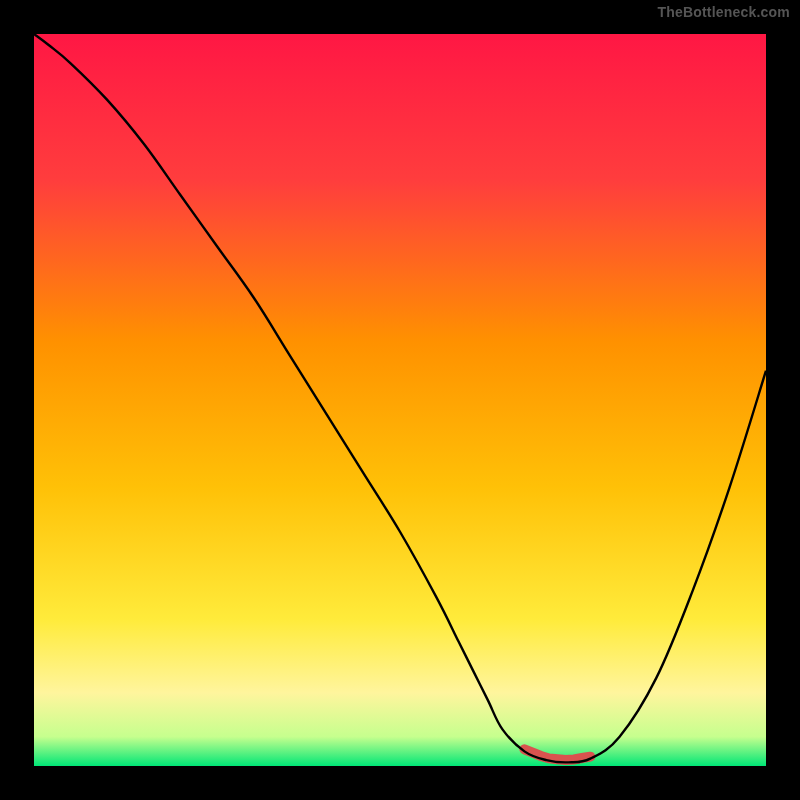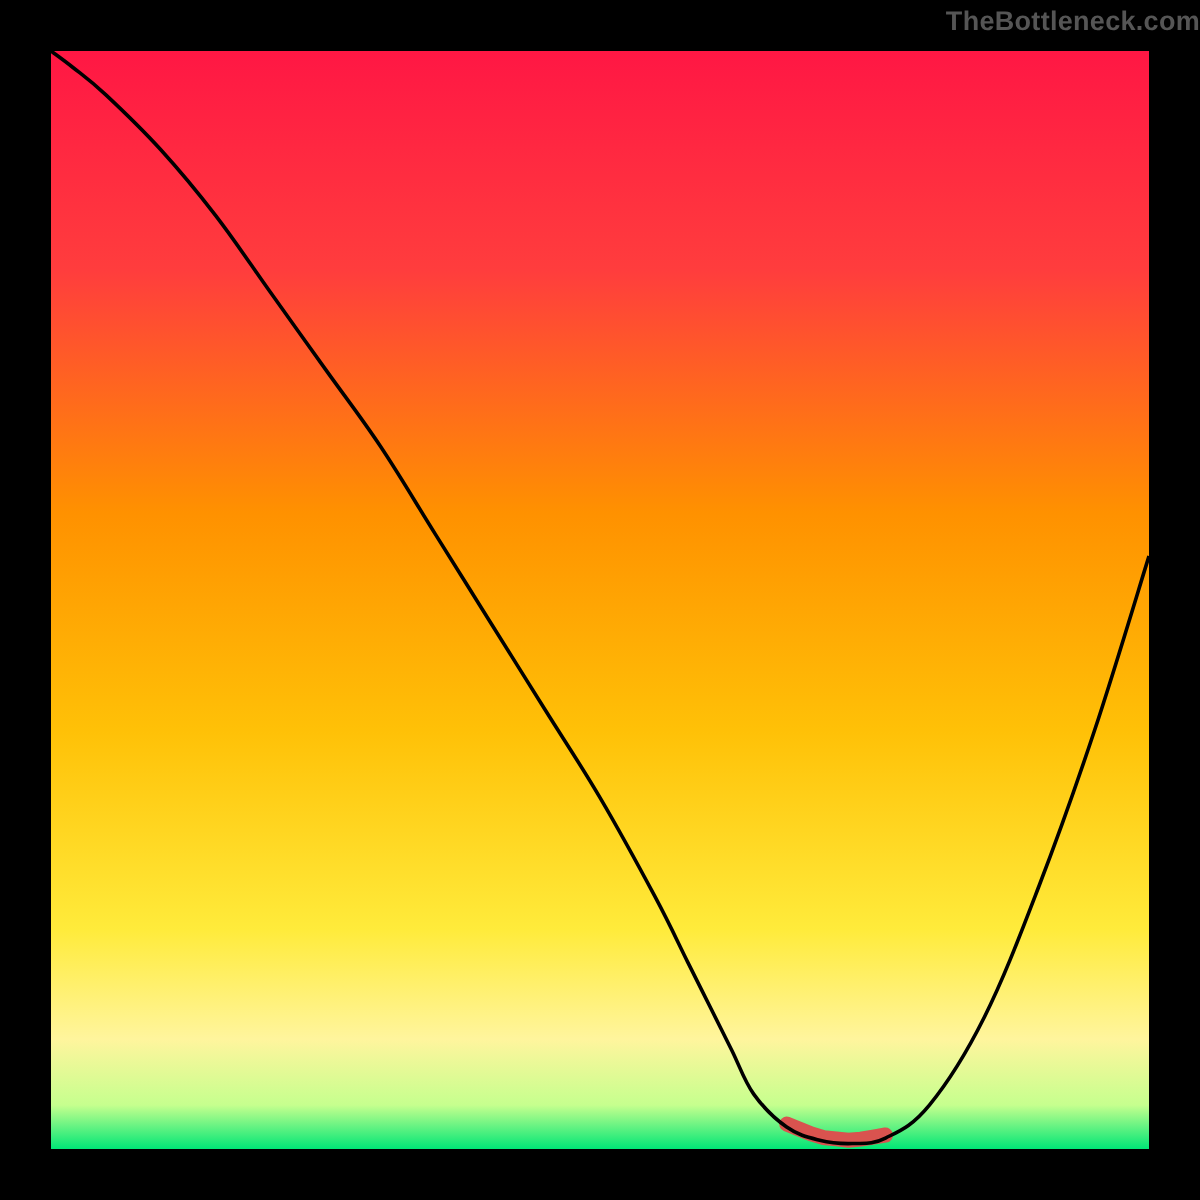--- a/index.html
+++ b/index.html
@@ -12,23 +12,23 @@
     font-family: Arial, Helvetica, sans-serif;
   }
   .chart-container {
     position: relative;
     width: 800px;
     height: 800px;
   }
   .watermark {
     position: absolute;
     top: 4px;
-    right: 0;
+    right: 10px;
     color: #555555;
-    font-size: 18px;
+    font-size: 14px;
     font-weight: 600;
     letter-spacing: 0.2px;
     z-index: 10;
   }
   svg {
     display: block;
   }
 </style>
 </head>
 <body>

